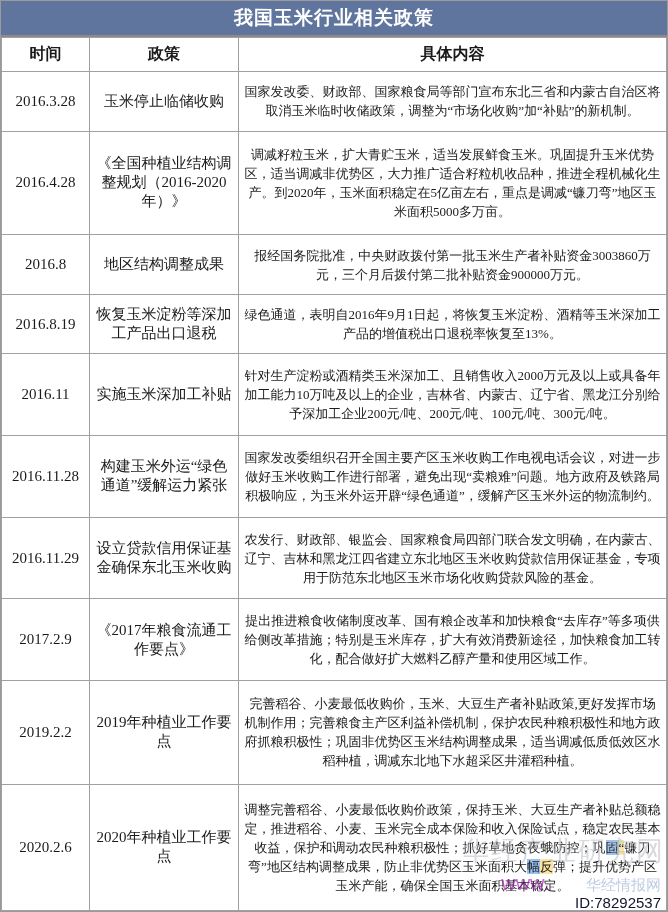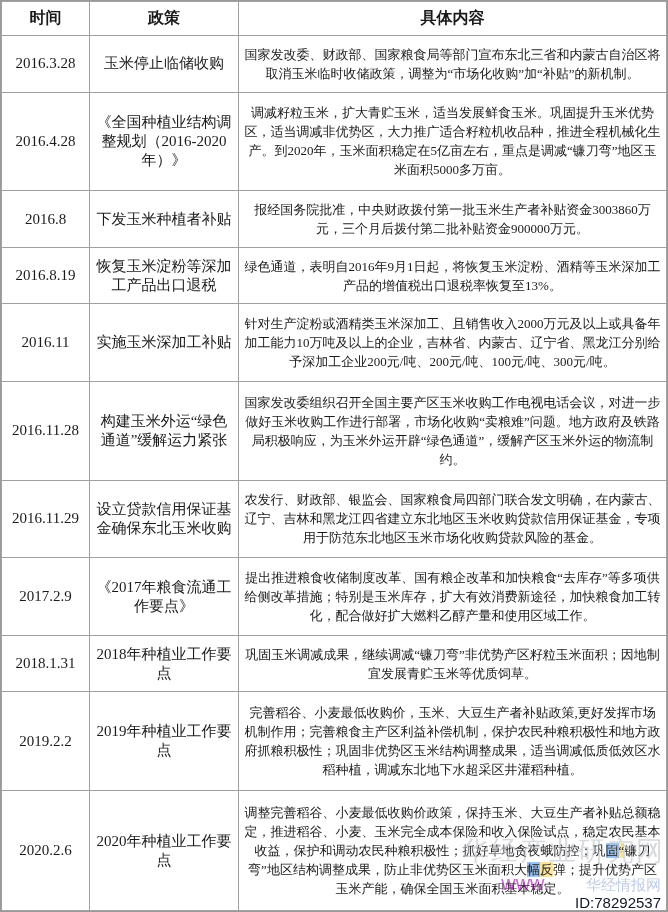--- a/index.html
+++ b/index.html
@@ -74,20 +74,21 @@
     right: 6px; bottom: 0px;
     font-family: "Liberation Sans", "DejaVu Sans", sans-serif;
     font-size: 15px; color: #0f172a;
   }
 </style>
 </head>
 <body>
 
 <div class="sheet">
 
+  <div class="title-bar">我国玉米行业相关政策</div>
 
   <table class="policy">
     <colgroup>
       <col style="width:88px">
       <col style="width:149px">
       <col>
     </colgroup>
     <thead>
       <tr>
         <th>时间</th>
@@ -101,52 +102,47 @@
           <td class="policy-name">玉米停止临储收购</td>
           <td class="content"><span>国家发改委、财政部、国家粮食局等部门宣布东北三省和内蒙古自治区将取消玉米临时收储政策，调整为“市场化收购”加“补贴”的新机制。</span></td>
         </tr>
         <tr>
           <td class="date">2016.4.28</td>
           <td class="policy-name">《全国种植业结构调整规划（2016-2020年）》</td>
           <td class="content"><span>调减籽粒玉米，扩大青贮玉米，适当发展鲜食玉米。巩固提升玉米优势区，适当调减非优势区，大力推广适合籽粒机收品种，推进全程机械化生产。到2020年，玉米面积稳定在5亿亩左右，重点是调减“镰刀弯”地区玉米面积5000多万亩。</span></td>
         </tr>
         <tr>
           <td class="date">2016.8</td>
-          <td class="policy-name">下发玉米种植者补贴</td>
+          <td class="policy-name">地区结构调整成果</td>
           <td class="content"><span>报经国务院批准，中央财政拨付第一批玉米生产者补贴资金3003860万元，三个月后拨付第二批补贴资金900000万元。</span></td>
         </tr>
         <tr>
           <td class="date">2016.8.19</td>
           <td class="policy-name">恢复玉米淀粉等深加工产品出口退税</td>
           <td class="content"><span>绿色通道，表明自2016年9月1日起，将恢复玉米淀粉、酒精等玉米深加工产品的增值税出口退税率恢复至13%。</span></td>
         </tr>
         <tr>
           <td class="date">2016.11</td>
           <td class="policy-name">实施玉米深加工补贴</td>
           <td class="content"><span>针对生产淀粉或酒精类玉米深加工、且销售收入2000万元及以上或具备年加工能力10万吨及以上的企业，吉林省、内蒙古、辽宁省、黑龙江分别给予深加工企业200元/吨、200元/吨、100元/吨、300元/吨。</span></td>
         </tr>
         <tr>
           <td class="date">2016.11.28</td>
           <td class="policy-name">构建玉米外运“绿色通道”缓解运力紧张</td>
-          <td class="content"><span>国家发改委组织召开全国主要产区玉米收购工作电视电话会议，对进一步做好玉米收购工作进行部署，市场化收购“卖粮难”问题。地方政府及铁路局积极响应，为玉米外运开辟“绿色通道”，缓解产区玉米外运的物流制约。</span></td>
+          <td class="content"><span>国家发改委组织召开全国主要产区玉米收购工作电视电话会议，对进一步做好玉米收购工作进行部署，避免出现“卖粮难”问题。地方政府及铁路局积极响应，为玉米外运开辟“绿色通道”，缓解产区玉米外运的物流制约。</span></td>
         </tr>
         <tr>
           <td class="date">2016.11.29</td>
           <td class="policy-name">设立贷款信用保证基金确保东北玉米收购</td>
           <td class="content"><span>农发行、财政部、银监会、国家粮食局四部门联合发文明确，在内蒙古、辽宁、吉林和黑龙江四省建立东北地区玉米收购贷款信用保证基金，专项用于防范东北地区玉米市场化收购贷款风险的基金。</span></td>
         </tr>
         <tr>
           <td class="date">2017.2.9</td>
           <td class="policy-name">《2017年粮食流通工作要点》</td>
           <td class="content"><span>提出推进粮食收储制度改革、国有粮企改革和加快粮食“去库存”等多项供给侧改革措施；特别是玉米库存，扩大有效消费新途径，加快粮食加工转化，配合做好扩大燃料乙醇产量和使用区域工作。</span></td>
-        </tr>
-        <tr>
-          <td class="date">2018.1.31</td>
-          <td class="policy-name">2018年种植业工作要点</td>
-          <td class="content"><span>巩固玉米调减成果，继续调减“镰刀弯”非优势产区籽粒玉米面积；因地制宜发展青贮玉米等优质饲草。</span></td>
         </tr>
         <tr>
           <td class="date">2019.2.2</td>
           <td class="policy-name">2019年种植业工作要点</td>
           <td class="content"><span>完善稻谷、小麦最低收购价，玉米、大豆生产者补贴政策,更好发挥市场机制作用；完善粮食主产区利益补偿机制，保护农民种粮积极性和地方政府抓粮积极性；巩固非优势区玉米结构调整成果，适当调减低质低效区水稻种植，调减东北地下水超采区井灌稻种植。</span></td>
         </tr>
         <tr>
           <td class="date">2020.2.6</td>
           <td class="policy-name">2020年种植业工作要点</td>
           <td class="content"><span>调整完善稻谷、小麦最低收购价政策，保持玉米、大豆生产者补贴总额稳定，推进稻谷、小麦、玉米完全成本保险和收入保险试点，稳定农民基本收益，保护和调动农民种粮积极性；抓好草地贪夜蛾防控；巩</span><span class="hl-blue">固</span><span class="hl-yellow">“</span><span>镰刀弯”地区结构调整成果，防止非优势区玉米面积大</span><span class="hl-blue">幅</span><span class="hl-yellow">反</span><span>弹；提升优势产区玉米产能，确保全国玉米面积基本稳定。</span></td>

